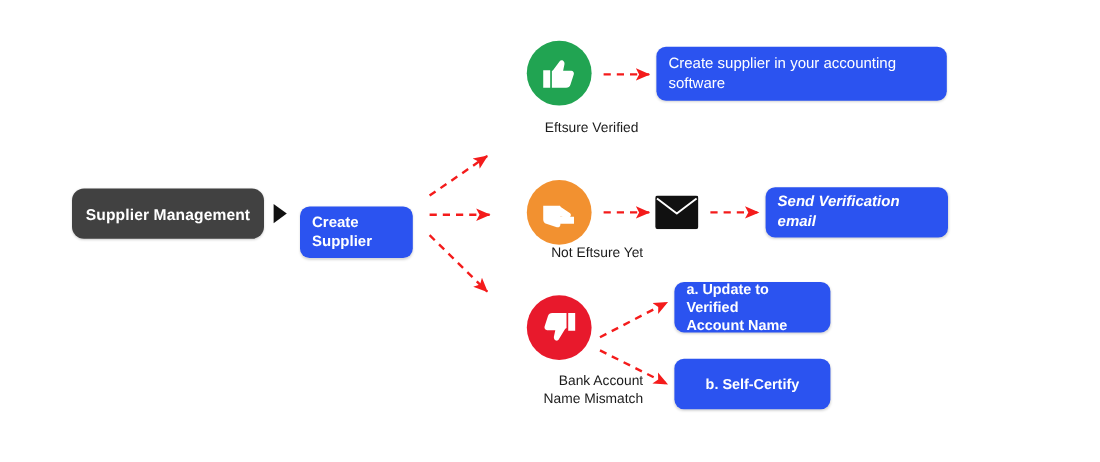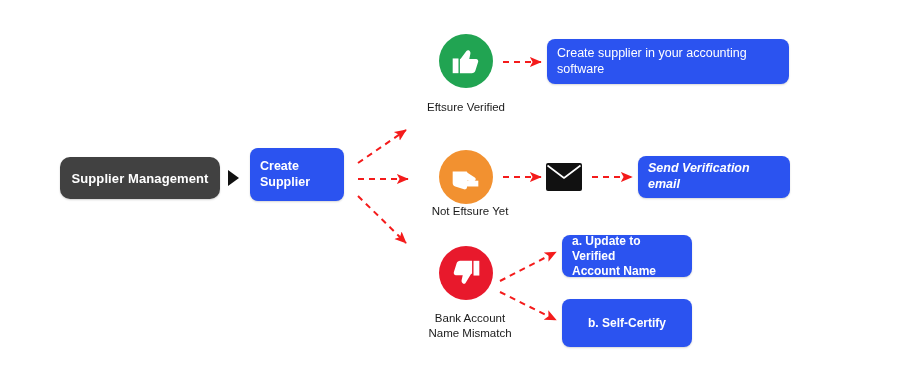--- a/index.html
+++ b/index.html
@@ -68,21 +68,21 @@
   }
   .status-icon svg { display: block; }
   .icon-green  { background: #21a452; }
   .icon-orange { background: #f29130; }
   .icon-red    { background: #e8192c; }
 
   .caption {
     font-size: 11.5px;
     color: #1b1b1b;
     line-height: 1.3;
-    text-align: center;
+    text-align: right;
     white-space: pre-line;
   }
 
   .envelope { width: 36px; height: 28px; }
 
   
   .arrow-layer {
     position: absolute;
     left: 0; top: 0;
     width: 917px; height: 385px;
@@ -117,21 +117,21 @@
   </svg>
 
   <div class="abs node-dark" style="left:60px; top:157px; width:160px; height:42px;">
     <span>Supplier Management</span>
   </div>
 
   <div class="abs" style="left:228px; top:170px;">
     <div class="tri"></div>
   </div>
 
-  <div class="abs node-blue" style="left:250px; top:148px; width:94px; height:53px;">
+  <div class="abs node-blue" style="left:250px; top:172px; width:94px; height:43px;">
     <span>Create Supplier</span>
   </div>
 
   <div class="abs status-icon icon-green" style="left:439px; top:34px;">
     <svg width="34" height="34" viewBox="0 0 24 24" fill="#ffffff">
       <path d="M2.6 10.2h4.1v10.4H2.6z"></path>
       <path d="M8.2 20.6h7.9c1.2 0 2.2-.7 2.5-1.8l2-6.2c.3-1-.4-2.1-1.5-2.1h-4.8l.8-3.7c.2-1-.3-2-1.2-2.4-.6-.2-1.3 0-1.6.6L8.9 9.6c-.3.5-.7.9-1.2 1.1v9.9z"></path>
     </svg>
   </div>
   <div class="abs caption" style="left:400px; top:100px; width:132px;">Eftsure Verified</div>
@@ -166,17 +166,17 @@
     </svg>
   </div>
   <div class="abs node-blue small" style="left:562px; top:235px; width:130px; height:42px;">
     <span style="white-space:pre-line">a. Update to Verified
 Account Name</span>
   </div>
 
   <div class="abs caption" style="left:404px; top:311px; width:132px;">Bank Account
 Name Mismatch</div>
 
-  <div class="abs node-blue small" style="left:562px; top:299px; width:130px; height:48px;">
+  <div class="abs node-blue small" style="left:562px; top:299px; width:130px; height:42px;">
     <span>b. Self-Certify</span>
   </div>
 
 </div>
 
 </body></html>

